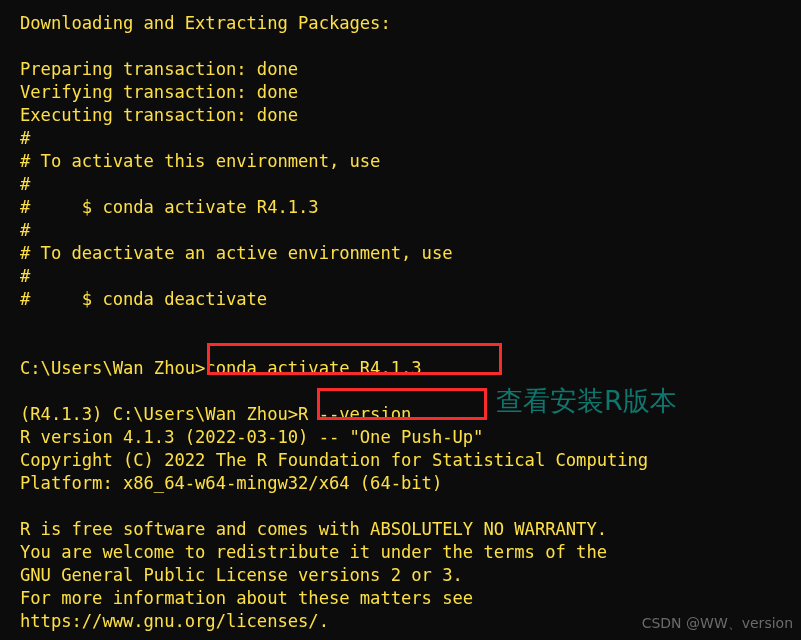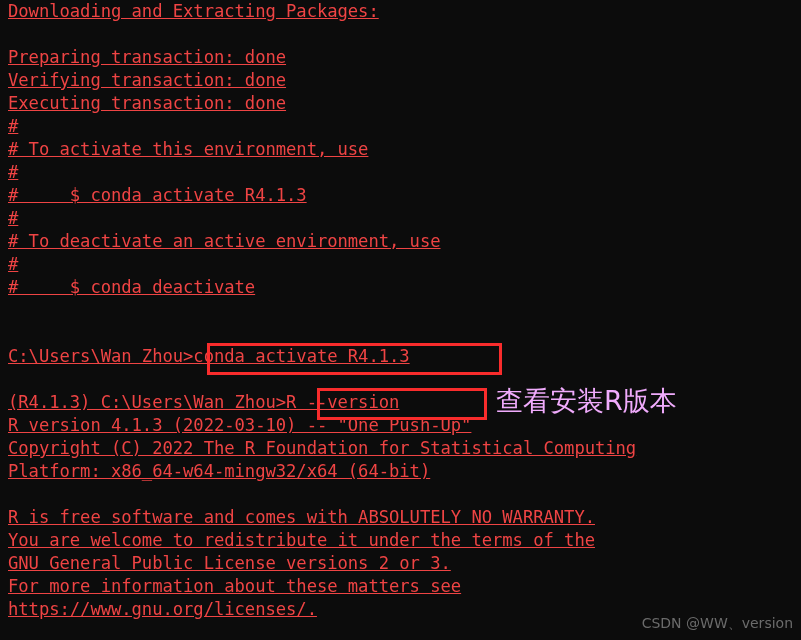--- a/index.html
+++ b/index.html
@@ -12,29 +12,28 @@
     width: 801px;
     height: 640px;
     background: #0c0c0c;
     overflow: hidden;
     font-family: "DejaVu Sans Mono", "Liberation Mono", monospace;
   }
   #console-text {
     position: absolute;
     left: 8px;
     top: 0px;
-    margin: 0;
+    margin: 12px;
     padding: 0;
     font-family: "DejaVu Sans Mono", "Liberation Mono", monospace;
     font-size: 17.2px;
     line-height: 23px;
-    color: #ef4444;
+    color: #fde047;
     white-space: pre;
     letter-spacing: -0.05px;
-    text-decoration: underline;
   }
   .anno-box {
     position: absolute;
     border: 3px solid #f92c2c;
     box-sizing: border-box;
     pointer-events: none;
     background: transparent;
   }
   #anno-box-activate {
     left: 207px;
@@ -48,21 +47,21 @@
     width: 170px;
     height: 32px;
   }
   #anno-note {
     position: absolute;
     left: 496px;
     top: 385px;
     font-family: "DejaVu Sans", "Liberation Sans", sans-serif;
     font-size: 27px;
     line-height: 32px;
-    color: #f0abfc;
+    color: #0f766e;
     white-space: pre;
     font-weight: 500;
   }
   #watermark {
     position: absolute;
     right: 8px;
     bottom: 8px;
     font-family: "DejaVu Sans", "Liberation Sans", sans-serif;
     font-size: 14px;
     line-height: 18px;

